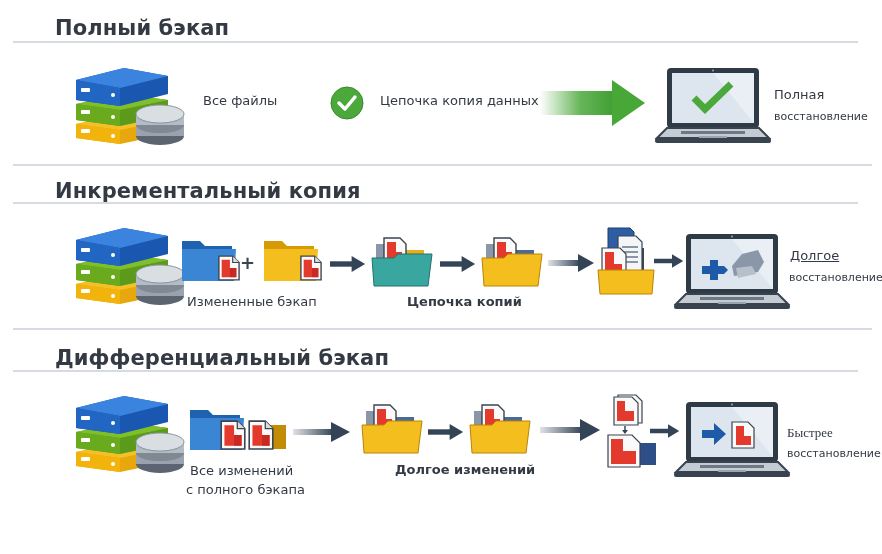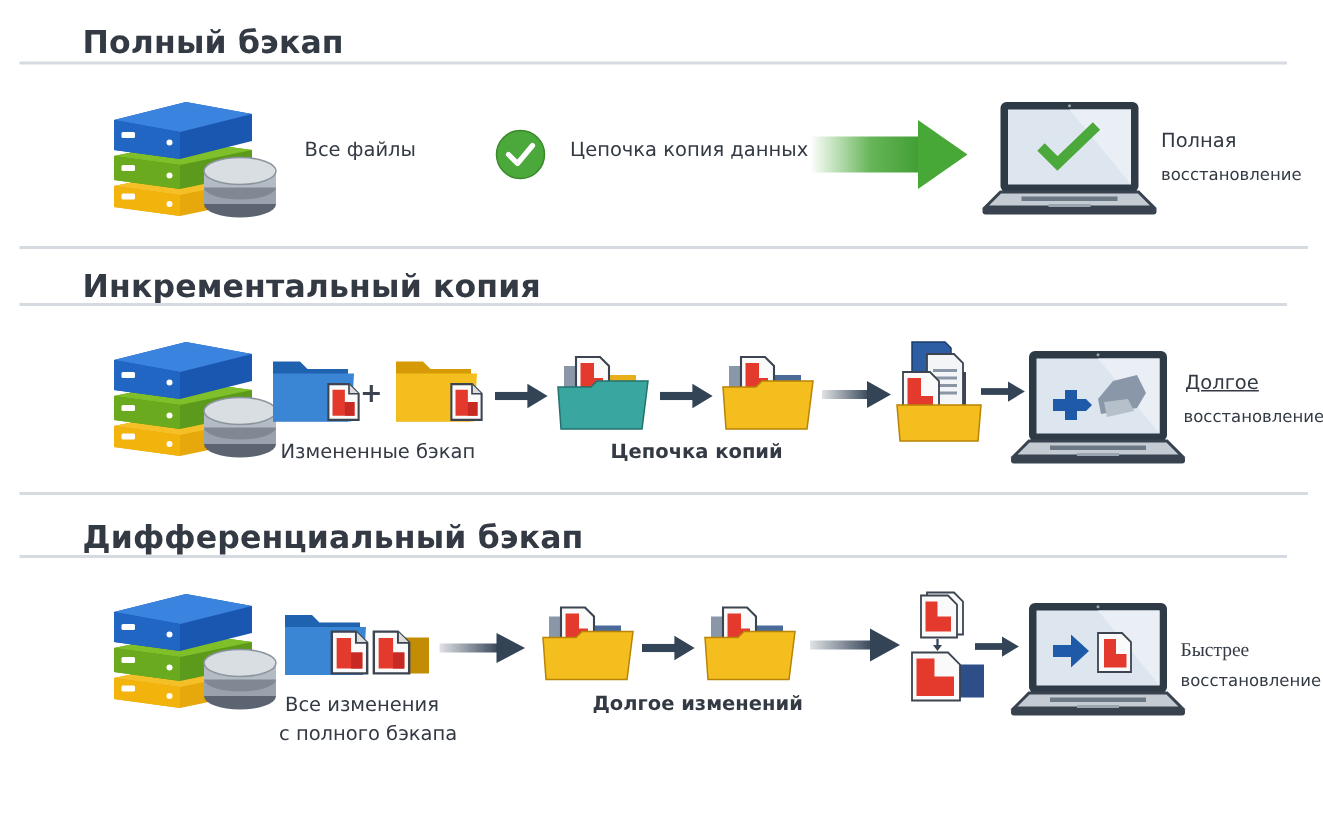--- a/index.html
+++ b/index.html
@@ -215,21 +215,21 @@
   <rect></rect>
   <svg style="left:262px; top:425px;" width="24" height="26">
     <rect x="0" y="0" width="24" height="24" fill="#c28d05"></rect>
   </svg>
   <svg style="left:220px; top:420px;" width="26" height="30">
       <use href="#doc"></use>
     </svg>
   <svg style="left:248px; top:420px;" width="26" height="30">
       <use href="#doc"></use>
     </svg>
-  <div class="lbl center" style="left:190px; top:463px;">Все изменения</div>
+  <div class="lbl center" style="left:190px; top:463px;">Все изменений</div>
   <div class="lbl center" style="left:186px; top:482px;">с полного бэкапа</div>
 
   <svg style="left:293px; top:422px;" width="58" height="20">
     <rect x="0" y="7" width="40" height="6" fill="url(#dfade)"></rect>
     <path d="M38 0 L57 10 L38 20 Z" fill="#344457"></path>
   </svg>
   <svg style="left:360px; top:403px;" width="64" height="52">
       <use href="#openfolder-yellow"></use>
     </svg>
   <svg style="left:428px; top:423px;" width="36" height="18">

